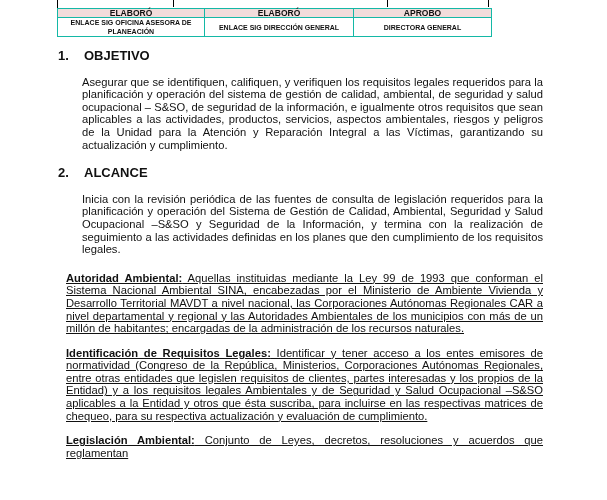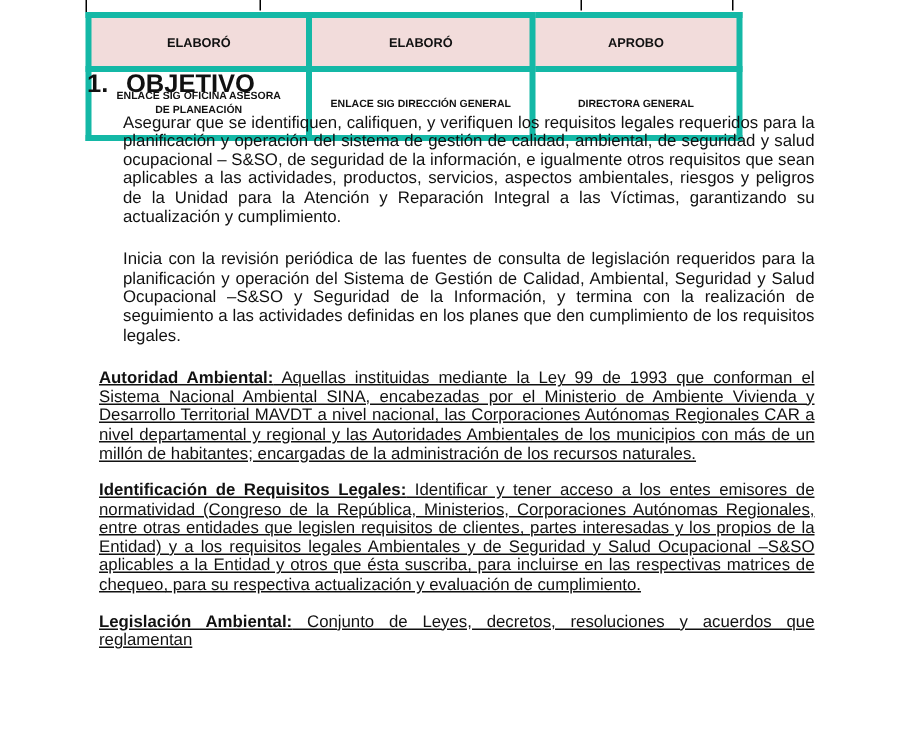--- a/index.html
+++ b/index.html
@@ -5,25 +5,25 @@
   html, body { margin:0; padding:0; background:#fff; }
   body { width:607px; height:500px; overflow:hidden; position:relative;
          font-family:"Liberation Sans", sans-serif; color:#111; }
   .tbl { position:absolute; left:57px; top:-8px; width:434px; }
   .toprow { position:relative; height:16px; border-left:1px solid #000; }
   .toprow .c { position:absolute; top:0; height:15px; border-right:1px solid #000; }
   .toprow .c1 { left:0; width:115px; }
   .toprow .c2 { left:115px; width:214px; }
   .toprow .c3 { left:329px; width:102px; font-size:7px; font-weight:bold; line-height:7px; padding-left:6px; box-sizing:border-box; }
   .sig { border-collapse:collapse; width:434px; table-layout:fixed; }
-  .sig td { border:4px solid #14b8a6; text-align:center; font-weight:bold; font-size:7px; padding:12px; }
+  .sig td { border:1px solid #14b8a6; text-align:center; font-weight:bold; font-size:7px; padding:0; }
   .sig tr.hdr td { background:#f2dcdb; height:8px; line-height:8px; font-size:8.5px; }
   .sig tr.val td { height:18px; line-height:9px; }
   .content { position:absolute; left:58px; top:50px; width:485px; font-size:11.2px; line-height:12.6px; }
-  .h { font-weight:bold; font-size:17px; margin:0; }
+  .h { font-weight:bold; font-size:13px; margin:0; }
   .h .num { display:inline-block; width:26px; }
   .p { margin:13px 0 0 24px; text-align:justify; }
   .sec { margin-bottom:12px; }
   .def { margin:12px 0 0 8px; text-align:justify;text-decoration:underline; }
   .def b { font-weight:bold; }
 </style>
 </head>
 <body>
 
 <div class="tbl">
@@ -52,20 +52,21 @@
   </tbody>
     </table>
 </div>
 
 <div class="content">
   <div class="sec">
     <p class="h"><span class="num">1.</span><span>OBJETIVO</span></p>
     <p class="p">Asegurar que se identifiquen, califiquen, y verifiquen los requisitos legales requeridos para la planificación y operación del sistema de gestión de calidad, ambiental, de seguridad y salud ocupacional – S&amp;SO, de seguridad de la información, e igualmente otros requisitos que sean aplicables a las actividades, productos, servicios, aspectos ambientales, riesgos y peligros de la Unidad para la Atención y Reparación Integral a las Víctimas, garantizando su actualización y cumplimiento.</p>
   </div>
   <div class="sec" style="margin-top:16px">
+    <p class="h"><span class="num">2.</span><span>ALCANCE</span></p>
     <p class="p">Inicia con la revisión periódica de las fuentes de consulta de legislación requeridos para la planificación y operación del Sistema de Gestión de Calidad, Ambiental, Seguridad y Salud Ocupacional –S&amp;SO y Seguridad de la Información, y termina con la realización de seguimiento a las actividades definidas en los planes que den cumplimiento de los requisitos legales.</p>
   </div>
   <div class="sec" style="margin-top:16px">
     <p class="def"><b>Autoridad Ambiental:</b><span> Aquellas instituidas mediante la Ley 99 de 1993 que conforman el Sistema Nacional Ambiental SINA, encabezadas por el Ministerio de Ambiente Vivienda y Desarrollo Territorial MAVDT a nivel nacional, las Corporaciones Autónomas Regionales CAR a nivel departamental y regional y las Autoridades Ambientales de los municipios con más de un millón de habitantes; encargadas de la administración de los recursos naturales.</span></p>
     <p class="def"><b>Identificación de Requisitos Legales:</b><span> Identificar y tener acceso a los entes emisores de normatividad (Congreso de la República, Ministerios, Corporaciones Autónomas Regionales, entre otras entidades que legislen requisitos de clientes, partes interesadas y los propios de la Entidad) y a los requisitos legales Ambientales y de Seguridad y Salud Ocupacional –S&amp;SO aplicables a la Entidad y otros que ésta suscriba, para incluirse en las respectivas matrices de chequeo, para su respectiva actualización y evaluación de cumplimiento.</span></p>
     <p class="def"><b>Legislación Ambiental:</b><span> Conjunto de Leyes, decretos, resoluciones y acuerdos que reglamentan</span></p>
   </div>
 </div>
 
 </body></html>

